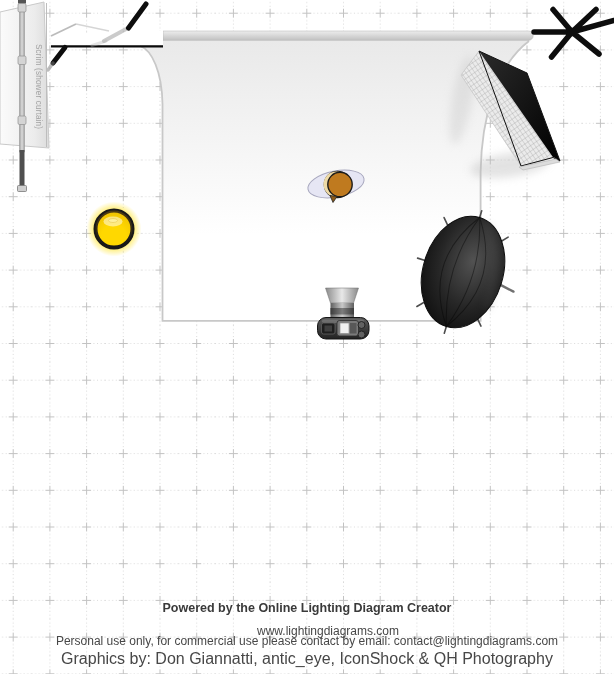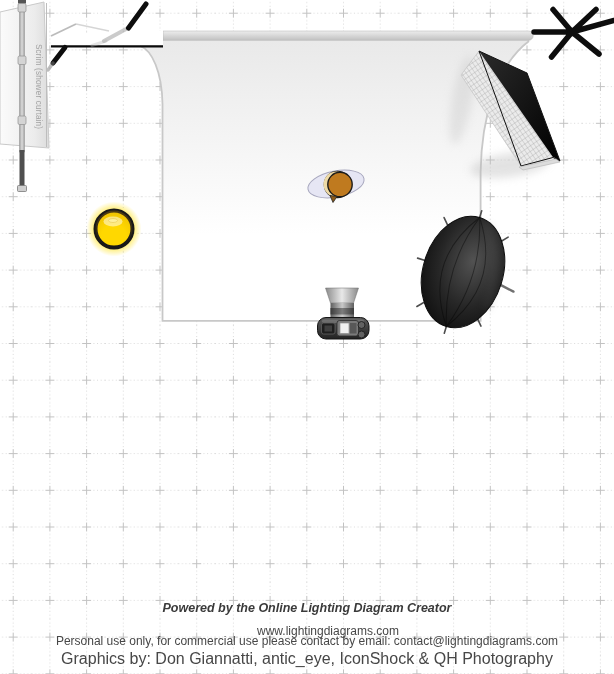--- a/index.html
+++ b/index.html
@@ -2,21 +2,21 @@
 <html><head>
 <meta charset="utf-8">
 <style>
   html,body{margin:0;padding:0;}
   body{
     width:614px;height:674px;position:relative;background:#ffffff;overflow:hidden;
     font-family:"Liberation Sans", sans-serif;
   }
   #stage{position:absolute;left:0;top:0;width:614px;height:674px;}
   .footer-line{position:absolute;left:0;right:0;text-align:center;color:#474747;}
-  .f1{top:601px;font-size:12.5px;font-weight:bold;color:#3a3a3a;font-style:italic;}
+  .f1{top:601px;font-size:12.5px;font-weight:bold;color:#3a3a3a;}
   .f2{top:624px;font-size:12px;margin-left:42px;}
   .f3{top:634px;font-size:12px;}
   .f4{top:650px;font-size:16px;}
 </style>
 </head>
 <body>
 
 <svg id="stage" viewBox="0 0 614 674" xmlns="http://www.w3.org/2000/svg">
   <defs>
     <pattern id="gridP" x="-5.15" y="-5.15" width="36.7" height="36.7" patternUnits="userSpaceOnUse">

